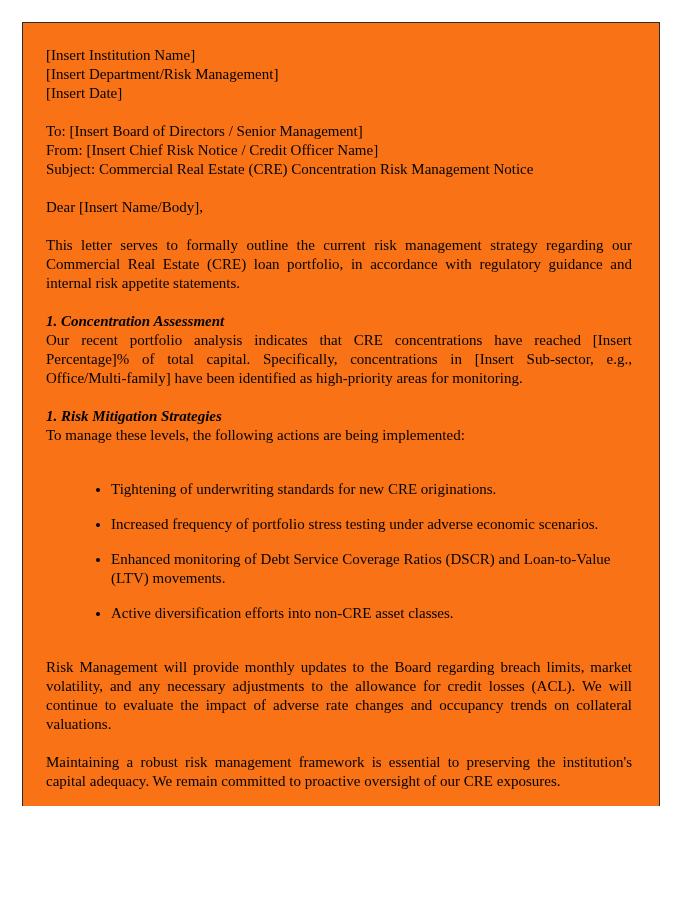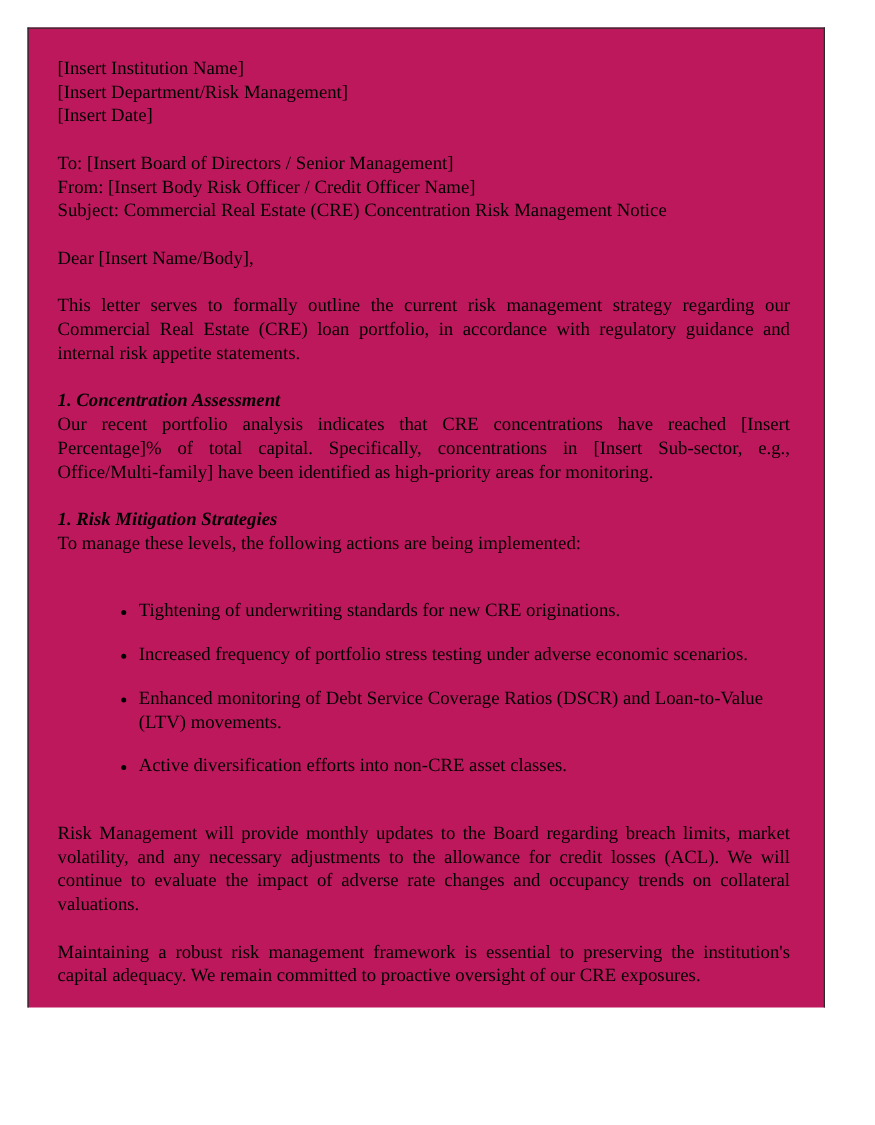--- a/index.html
+++ b/index.html
@@ -20,21 +20,21 @@
     position: absolute;
     left: 22px;
     top: 22px;
     width: 638px;      
     height: 784px;     
     box-sizing: border-box;
     border-left: 1.4px solid #2b2b2b;
     border-top: 1.4px solid #2b2b2b;
     border-right: 1.4px solid #2b2b2b;
     border-bottom: none;
-    background: #be185d;
+    background: #f97316;
     overflow: hidden;
   }
 
   #doc-body {
     position: absolute;
     left: 23px;        
     top: 23px;
     width: 586px;      
     color: #000000;
     font-size: 15px;
@@ -92,21 +92,21 @@
     <div class="block letterhead">
       <div class="line">[Insert Institution Name]</div>
       <div class="line">[Insert Department/Risk Management]</div>
       <div class="line">[Insert Date]</div>
     </div>
 
     <div class="gap-line"></div>
 
     <div class="block addressing">
       <div class="line">To: [Insert Board of Directors / Senior Management]</div>
-      <div class="line">From: [Insert Body Risk Officer / Credit Officer Name]</div>
+      <div class="line">From: [Insert Chief Risk Notice / Credit Officer Name]</div>
       <div class="line">Subject: Commercial Real Estate (CRE) Concentration Risk Management Notice</div>
     </div>
 
     <div class="gap-line"></div>
 
     <div class="block salutation">Dear [Insert Name/Body],</div>
 
     <div class="gap-line"></div>
 
     <div class="block para">This letter serves to formally outline the current risk management strategy regarding our Commercial Real Estate (CRE) loan portfolio, in accordance with regulatory guidance and internal risk appetite statements.</div>

